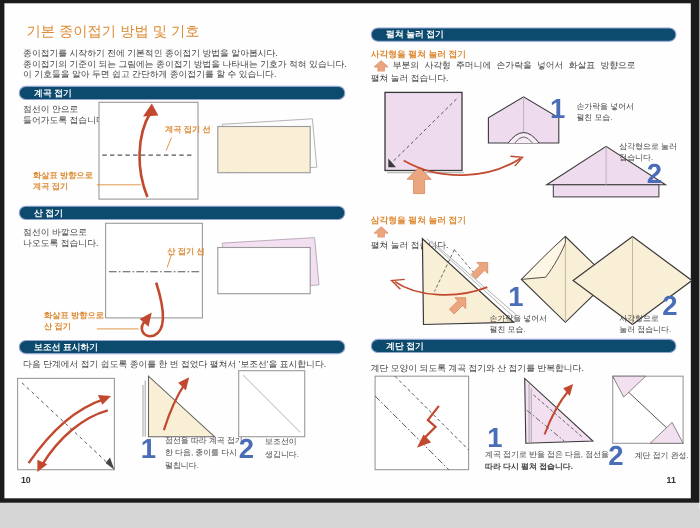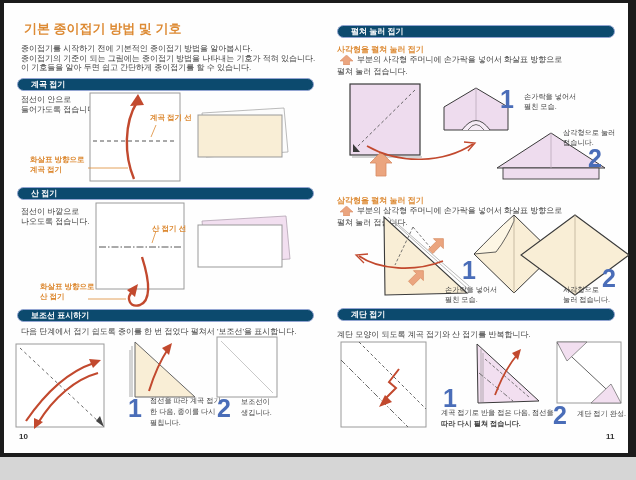--- a/index.html
+++ b/index.html
@@ -1,31 +1,31 @@
 <!DOCTYPE html>
 <html><head>
 <meta charset="utf-8">
 <style>
   * { margin:0; padding:0; box-sizing:border-box; }
   html,body { width:636px; height:480px; overflow:hidden; }
   body { position:relative; background:#d6d6d6; font-family:"Liberation Sans","DejaVu Sans",sans-serif; }
   .frame { position:absolute; left:0; top:0; width:636px; height:457px; background:#1b1b1b; }
   .spread { position:absolute; left:4px; top:3px; width:624px; height:450px; background:#fefefe; }
   .abs { position:absolute; }
-  .title { font-size:13px; font-weight:bold; color:#dd8a33; }
+  .title { font-size:13px; font-weight:normal; color:#dd8a33; }
   .body-txt { font-size:8px; color:#3f3f3f; line-height:9.5px; white-space:nowrap; }
   .banner { height:13px; background:#0c4a6e; border:1px solid #93a5d2; border-radius:7px;
             color:#ffffff; font-size:8px; font-weight:bold; line-height:11px; padding-left:13px;
             white-space:nowrap; }
   .olabel { font-size:7.5px; font-weight:bold; color:#dd8a33; line-height:10px; white-space:nowrap; }
   .oheading { font-size:8px; font-weight:bold; color:#dd8a33; white-space:nowrap; }
   .step-num { font-size:25px; font-weight:bold; color:#4a6db8; line-height:25px; }
   .cap { font-size:7.2px; color:#3f3f3f; line-height:10.5px; white-space:nowrap; }
   .pagenum { font-size:8px; font-weight:bold; color:#333333; }
-  .desc-row { display:flex; align-items:center; }
+  .desc-row { display:flex; align-items:flex-end;font-family:Liberation Mono, monospace; }
   .desc-row svg { margin-right:4px; margin-top:0px; }
   svg { display:block; }
 </style>
 </head>
 <body>
 
 <div class="frame"></div>
 <div class="spread">
 
   <div class="abs title" style="left:20px; top:17px;">기본 종이접기 방법 및 기호</div>
@@ -131,21 +131,20 @@
   <div class="abs cap" style="left:520px; top:99px;">펼친 모습.</div>
   <div class="abs cap" style="left:559px; top:125px;">삼각형으로 눌러</div>
   <div class="abs cap" style="left:559px; top:135px;">접습니다.</div>
   <div class="abs step-num" style="left:584px; top:143px;">2</div>
 
   <div class="abs oheading" style="left:333px; top:192px;">삼각형을 펼쳐 눌러 접기</div>
   <div class="abs desc-row" style="left:336px; top:203px;">
     <svg width="13" height="10" viewBox="0 0 13 10">
       <polygon points="6.5,0 13,6 9.5,6 9.5,10 3.5,10 3.5,6 0,6" fill="#eba57f" stroke="#d88c63" stroke-width="0.6"></polygon>
     </svg>
-    <span class="body-txt">부분의 삼각형 주머니에 손가락을 넣어서 화살표 방향으로</span>
   </div>
   <div class="abs body-txt" style="left:333px; top:215px;">펼쳐 눌러 접습니다.</div>
 
   <svg class="abs" style="left:333px; top:208px;" width="292" height="100" viewBox="0 0 292 100">
     <polygon points="47,6 48,84 130,82" fill="#f9eed6" stroke="#3a3a3a" stroke-width="1.1"></polygon>
     <line x1="51" y1="6" x2="131" y2="78" stroke="#8a8a8a" stroke-width="0.6"></line>
     <line x1="55" y1="8" x2="132" y2="75" stroke="#8a8a8a" stroke-width="0.6"></line>
     <path d="M76,16 L58,54" fill="none" stroke="#555555" stroke-width="0.8" stroke-dasharray="3,2"></path>
     <path d="M76,16 L98,42" fill="none" stroke="#555555" stroke-width="0.8" stroke-dasharray="3,2"></path>
     <g transform="translate(100,34) rotate(45)">

